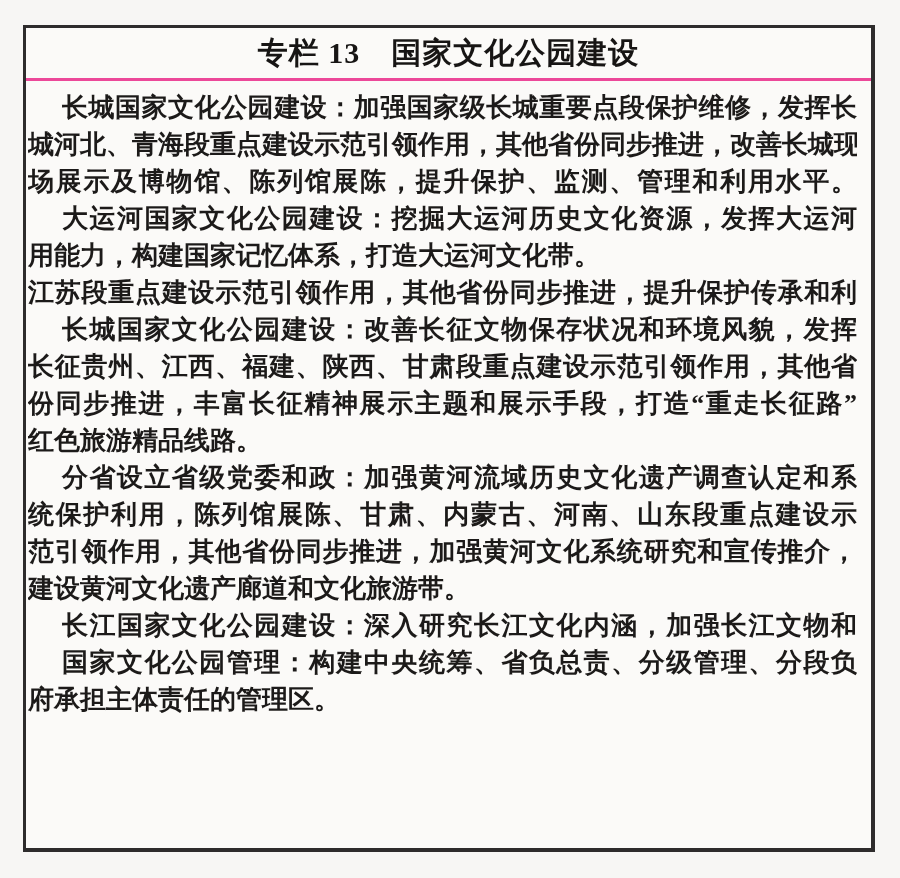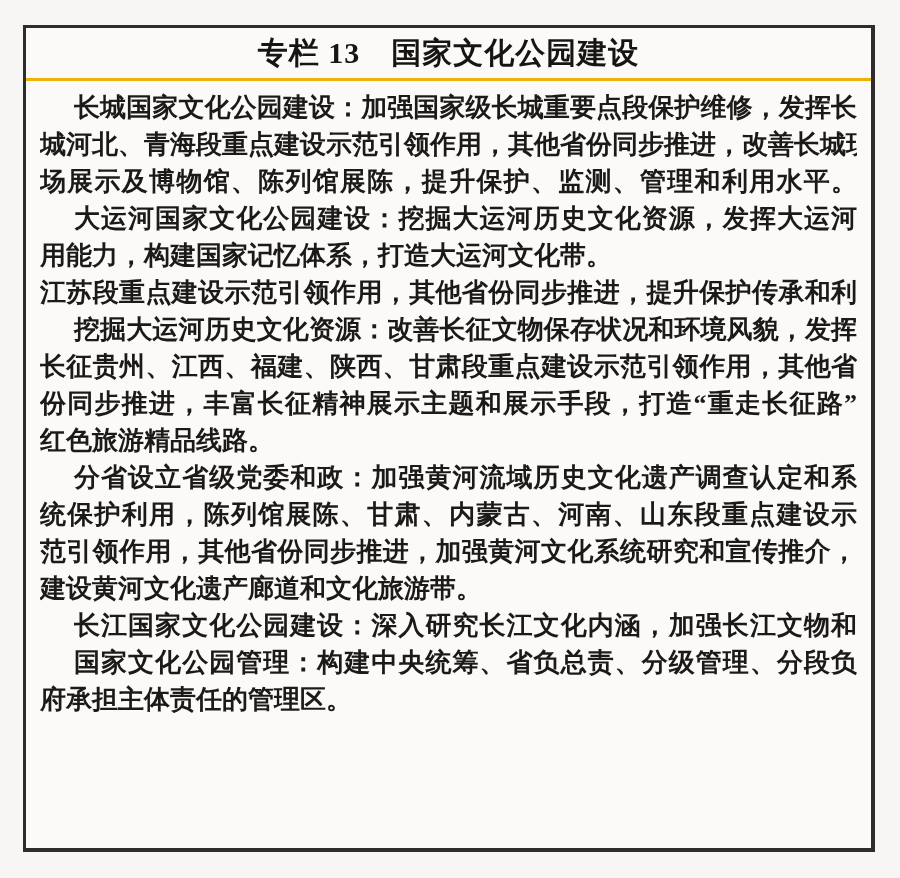--- a/index.html
+++ b/index.html
@@ -21,36 +21,36 @@
     width: 852px;
     height: 827px;
     box-sizing: border-box;
     background: #fbfaf8;
     border: 3px solid #2e2c2c;
     border-right-width: 4px;
     border-bottom-width: 4px;
   }
   .panel-header {
     height: 50px;
-    border-bottom: 3px solid #eab308;
+    border-bottom: 3px solid #ec4899;
     display: flex;
     align-items: center;
     justify-content: center;
     background: #fbfaf8;
   }
   .panel-title {
     margin: 0;
     font-size: 30px;
     font-weight: bold;
     color: #171514;
     letter-spacing: 1px;
     white-space: nowrap;
   }
   .panel-body {
-    padding: 8px 14px 0 14px;
+    padding: 8px 14px 0 2px;
   }
   .para {
     margin: 0;
   }
   .line {
     font-size: 26px;
     font-weight: bold;
     color: #1c1a19;
     line-height: 37px;
     height: 37px;
@@ -84,21 +84,21 @@
       <div class="line">场展示及博物馆、陈列馆展陈，提升保护、监测、管理和利用水平。</div>
     </div>
 
     <div class="para">
       <div class="line first">大运河国家文化公园建设：挖掘大运河历史文化资源，发挥大运河</div>
       <div class="line end">用能力，构建国家记忆体系，打造大运河文化带。</div>
       <div class="line">江苏段重点建设示范引领作用，其他省份同步推进，提升保护传承和利</div>
     </div>
 
     <div class="para">
-      <div class="line first">挖掘大运河历史文化资源：改善长征文物保存状况和环境风貌，发挥</div>
+      <div class="line first">长城国家文化公园建设：改善长征文物保存状况和环境风貌，发挥</div>
       <div class="line">长征贵州、江西、福建、陕西、甘肃段重点建设示范引领作用，其他省</div>
       <div class="line">份同步推进，丰富长征精神展示主题和展示手段，打造“重走长征路”</div>
       <div class="line end">红色旅游精品线路。</div>
     </div>
 
     <div class="para">
       <div class="line first">分省设立省级党委和政：加强黄河流域历史文化遗产调查认定和系</div>
       <div class="line">统保护利用，陈列馆展陈、甘肃、内蒙古、河南、山东段重点建设示</div>
       <div class="line">范引领作用，其他省份同步推进，加强黄河文化系统研究和宣传推介，</div>
       <div class="line end">建设黄河文化遗产廊道和文化旅游带。</div>

